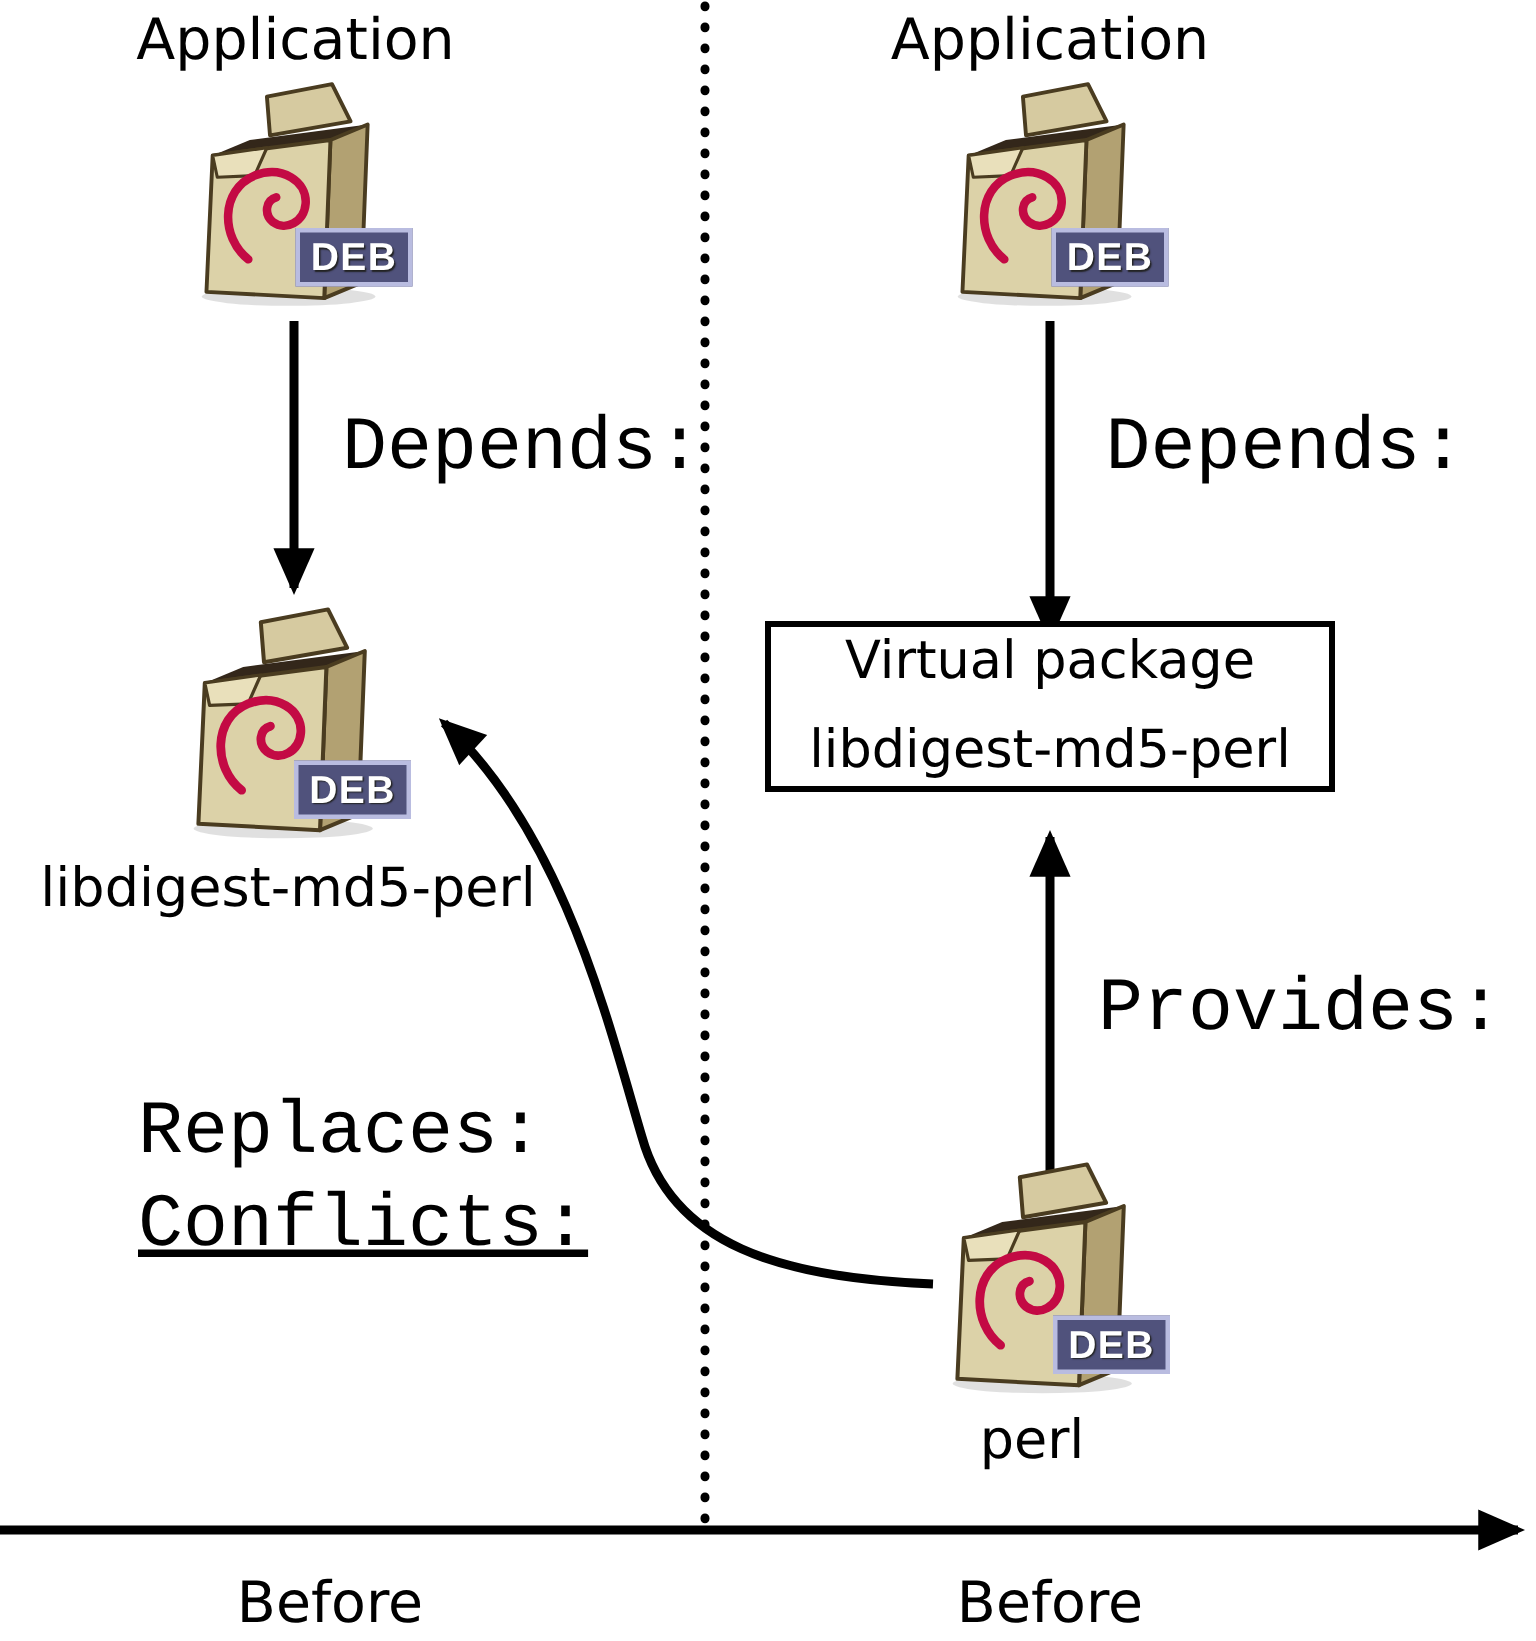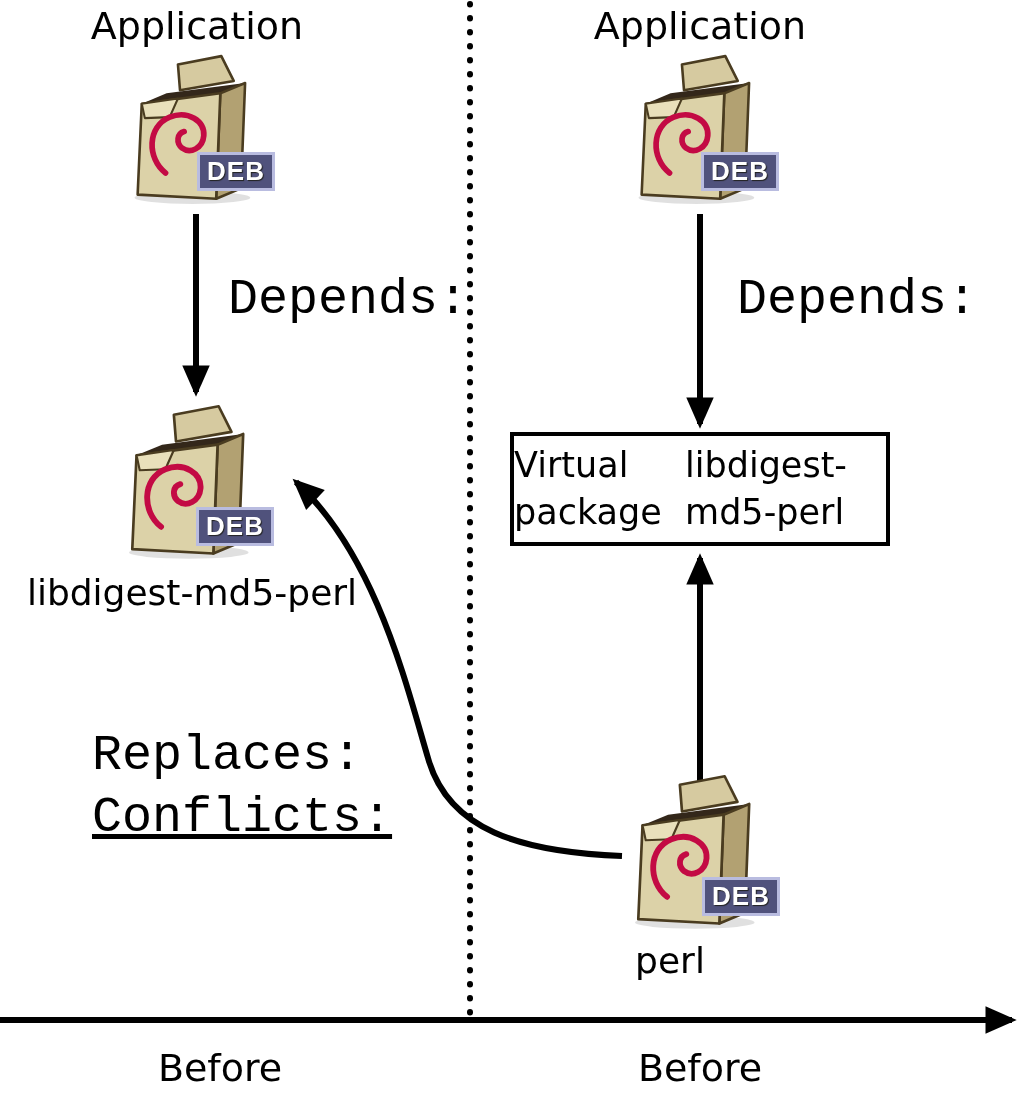--- a/index.html
+++ b/index.html
@@ -49,27 +49,28 @@
     line-height: 1;
     letter-spacing: 1px;
     color: var(--badge-text, #ffffff);
     background: var(--badge-bg, #50527c);
     border: 3px solid var(--badge-border, #b9bce0);
     padding: 3px 7px 4px;
     text-shadow: 1px 1px 1px #222;
   }
   .vbox {
     position: absolute;
-    left: 510px; top: 432px;
+    left: 510px; top: 414px;
     width: 380px; height: 114px;
     border: 4px solid #000;
     background: #fff;
     display: flex;
+    flex-direction: column;
     align-items: center;
-    justify-content: flex-end;
+    justify-content: space-between;
     font-size: 35px;
     line-height: 1.35;
     color: #000;
   }
 </style>
 </head>
 <body>
 
 <svg width="0" height="0" style="position:absolute" aria-hidden="true">
   <defs>
@@ -133,26 +134,27 @@
     <div class="deb-badge">DEB</div>
   </div>
 
   <div class="abs mono" style="left:737px; top:272px;">Depends:</div>
 
   <div class="vbox">
     <span>Virtual package</span>
     <span>libdigest-md5-perl</span>
   </div>
 
+  <div class="abs mono" style="left:732px; top:646px;">Provides:</div>
 
   <div class="pkg" style="left:618px; top:772px; width:160px; height:160px;">
     <svg viewBox="0 0 150 150">
         <use href="#pkgbox"></use>
       </svg>
     <div class="deb-badge">DEB</div>
   </div>
 
-  <div class="abs sans pkg-label center" style="left:580px; top:940px; width:180px;text-align:center;">perl</div>
+  <div class="abs sans pkg-label center" style="left:598px; top:940px; width:180px;text-align:center;">perl</div>
 
   <div class="abs sans axis-label center" style="left:140px; top:1046px; width:160px;">Before</div>
   <div class="abs sans axis-label center" style="left:620px; top:1046px; width:160px;">Before</div>
 
 </div>
 
 </body></html>

